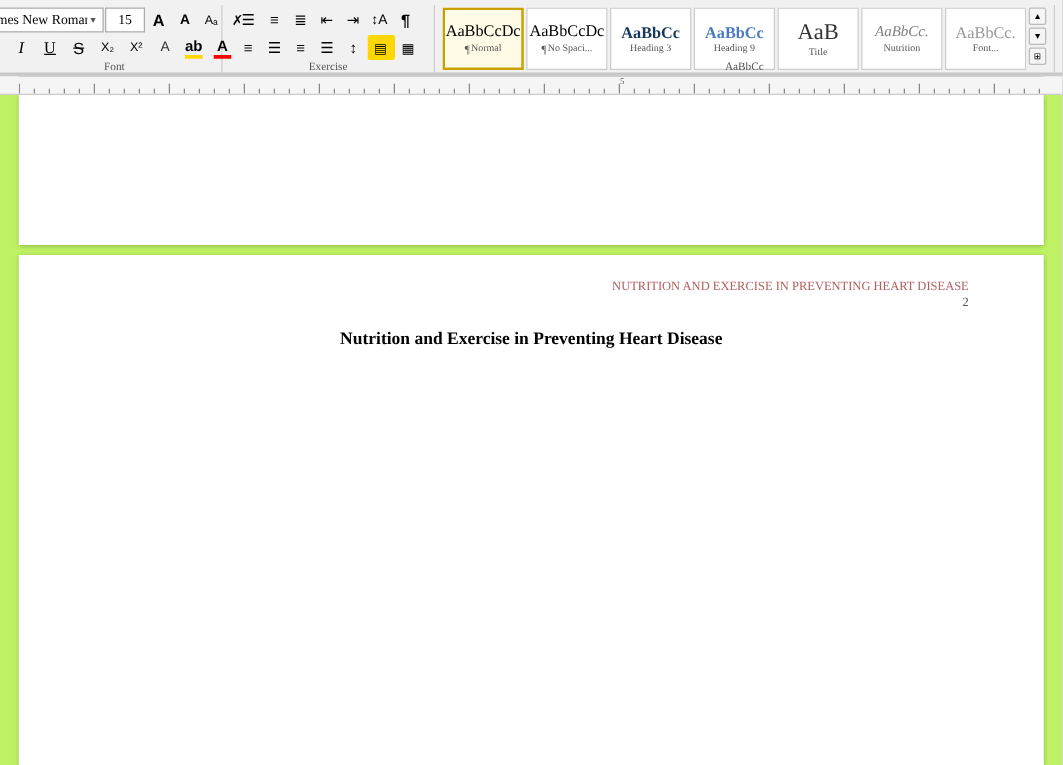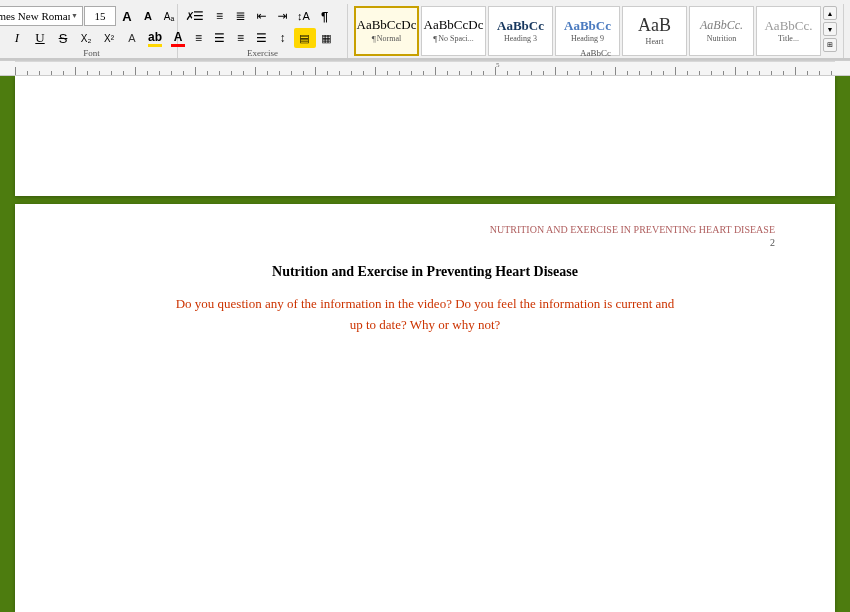--- a/index.html
+++ b/index.html
@@ -162,21 +162,21 @@
       display: flex;
       align-items: center;
       width: 100%;
       position: relative;
       height: 100%;
     }
 
     
     .doc-area {
       flex: 1;
-      background: #4d7c0f;
+      background: #bef264;
       overflow: hidden;
       display: flex;
       flex-direction: column;
       align-items: center;
       padding: 0;
       gap: 8px;
     }
 
     
     .page {
@@ -393,35 +393,35 @@
         <div class="sbox">
           <div class="sbox-text" style="font-family:'Times New Roman',serif;font-size:13px;color:#4a7abf;font-weight:bold;">AaBbCc</div>
           <div class="sbox-sublabel">
             <span>Heading 9</span>
           </div>
         </div>
 
         <div class="sbox">
           <div class="sbox-text" style="font-family:'Times New Roman',serif;font-size:18px;color:#333;">AaB</div>
           <div class="sbox-sublabel">
-            <span>Heart</span>
+            <span>Title</span>
           </div>
         </div>
 
         <div class="sbox">
           <div class="sbox-text" style="font-family:'Times New Roman',serif;font-size:12px;color:#7f7f7f;font-style:italic;">AaBbCc.</div>
           <div class="sbox-sublabel">
             <span>Nutrition</span>
           </div>
         </div>
 
         <div class="sbox">
           <div class="sbox-text" style="font-family:'Times New Roman',serif;font-size:13px;color:#999;">AaBbCc.</div>
           <div class="sbox-sublabel">
-            <span>Title...</span>
+            <span>Font...</span>
           </div>
         </div>
       </div>
       <div class="styles-arrow">
         <button>▲</button>
         <button>▼</button>
         <button>⊞</button>
       </div>
       <span class="rgroup-label" style="bottom:0px;left:50%;transform:translateX(-50%);">AaBbCc</span>
     </div>
@@ -514,19 +514,15 @@
 
 <div class="doc-area">
 
   <div class="page page1">
   </div>
 
   <div class="page page2">
     <div class="page2-header">NUTRITION AND EXERCISE IN PREVENTING HEART DISEASE</div>
     <div class="page2-pagenum">2</div>
     <div class="page2-title">Nutrition and Exercise in Preventing Heart Disease</div>
-    <div class="page2-question">
-      Do you question any of the information in the video? Do you feel the information is current and<br>
-      up to date? Why or why not?
-    </div>
   </div>
 
 </div>
 
 </body></html>

